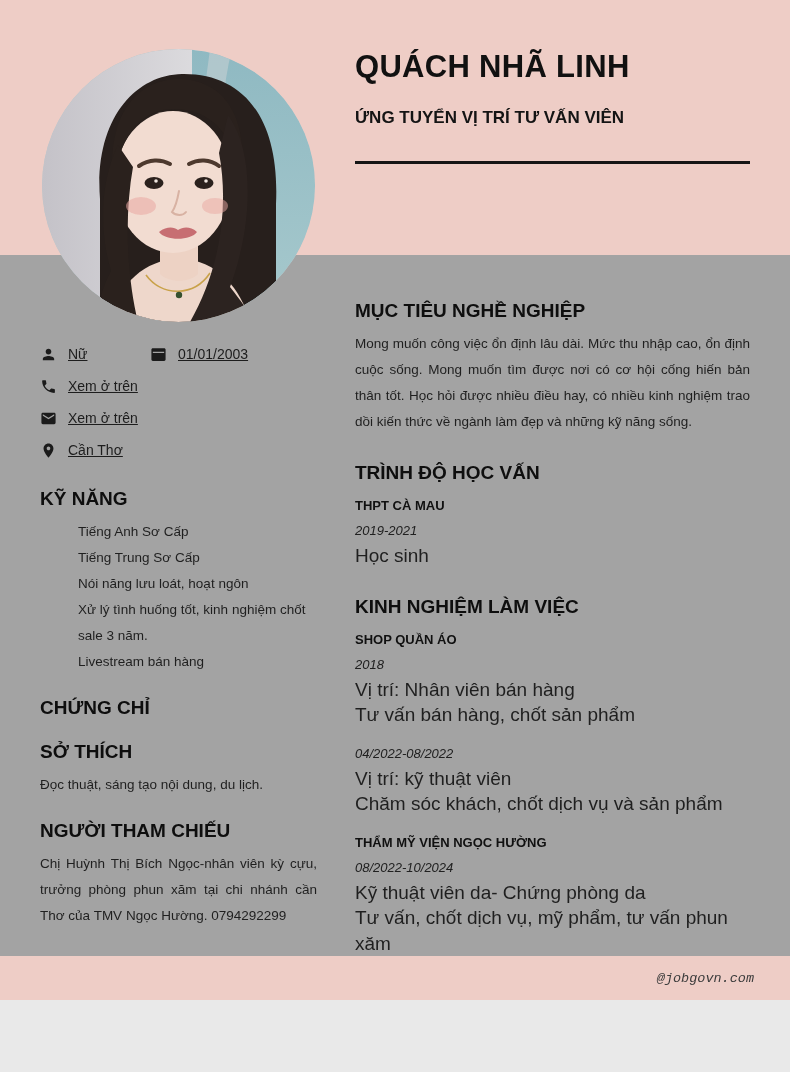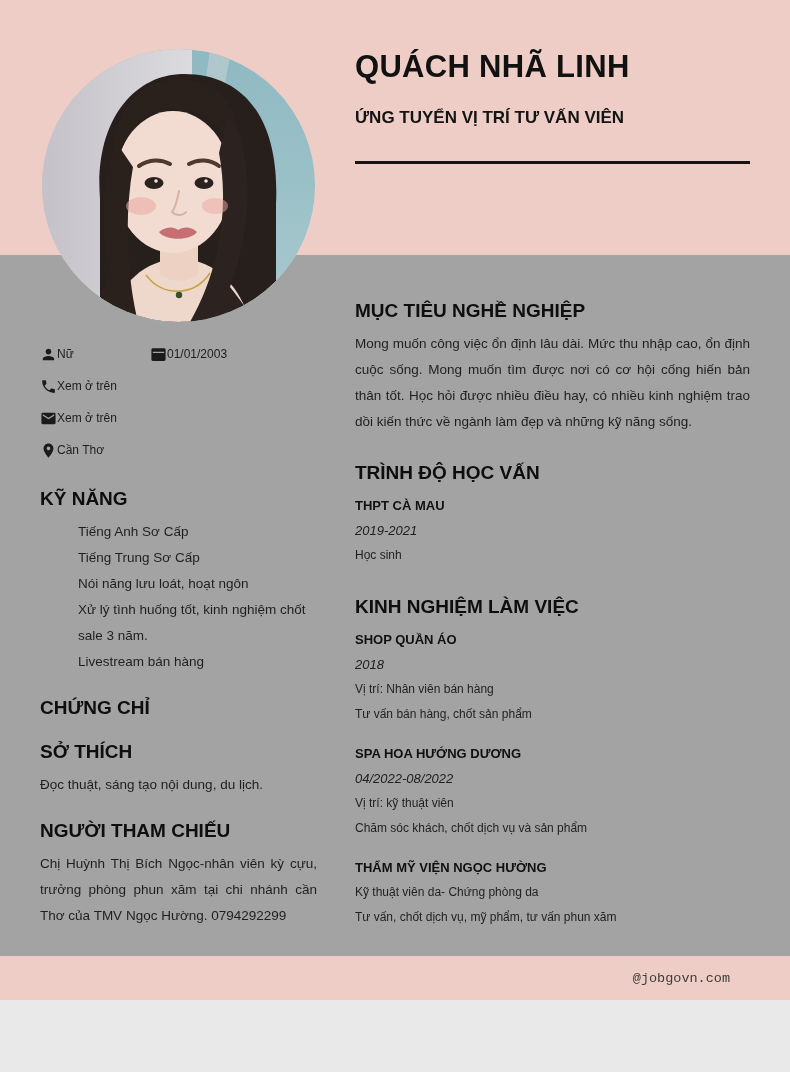--- a/index.html
+++ b/index.html
@@ -5,55 +5,55 @@
   * { margin:0; padding:0; box-sizing:border-box; }
   html,body { background:#e9e9e9; }
   .page {
     position:relative; width:790px; height:1000px; background:#a3a3a3;
     font-family:"Liberation Sans","DejaVu Sans",sans-serif; color:#212121;
     overflow:hidden; margin:0 auto;
   }
   .header-band { position:absolute; top:0; left:0; width:790px; height:255px; background:#eecdc6; }
   .footer-band {
     position:absolute; left:0; bottom:0; width:790px; height:44px; background:#eecdc6;
-    display:flex; align-items:center; justify-content:flex-end; padding-right:60px;
-    font-family:"Liberation Mono","DejaVu Sans Mono",monospace; font-size:13.5px; color:#3c3c3c;
+    display:flex; align-items:center; justify-content:flex-end; padding-right:36px;
+    font-family:"Liberation Mono","DejaVu Sans Mono",monospace; font-size:13.5px; color:#3c3c3c;font-style:italic;
   }
   .avatar {
     position:absolute; left:42px; top:49px; width:273px; height:273px;
     border-radius:50%; overflow:hidden; background:#b9c6c9;
   }
   .avatar svg { display:block; width:100%; height:100%; }
   .header-info { position:absolute; left:355px; top:0; width:395px; }
   .name { margin-top:49px; font-size:31px; font-weight:700; color:#111; letter-spacing:0.3px; }
   .subtitle { margin-top:23px; font-size:17px; font-weight:700; color:#141414; }
   .rule { margin-top:33px; width:395px; height:3px; background:#151515; }
 
   .left-col  { position:absolute; left:40px;  top:338px; width:277px; }
   .right-col { position:absolute; left:355px; top:300px; width:395px; }
 
   .info-row { display:flex; align-items:center; height:32px; }
   .info-cell { display:flex; align-items:center; }
   .info-cell.first { width:110px; }
   .info-icon { width:17px; height:17px; flex:0 0 17px; }
   .info-icon svg { display:block; width:17px; height:17px; fill:#1b1b1b; }
-  .info-text { font-size:12px; color:#1d1d1d; }
+  .info-text { margin-left:11px; font-size:14px; color:#1d1d1d;text-decoration:underline; }
 
   .sec-title { font-size:19px; font-weight:700; color:#0e0e0e; margin:22px 0 9px; }
   .right-col .sec-title { margin-top:27px; }
   .right-col .sec-title.first { margin-top:0; }
 
   .body-text { font-size:13.5px; line-height:26px; color:#1f1f1f; }
   .just { text-align:justify; }
   .skill-item { font-size:13.5px; line-height:26px; color:#1f1f1f;margin-left:38px; }
 
   .entry { margin-bottom:13px; }
   .entry-head { font-size:13px; font-weight:700; color:#101010; line-height:25px; margin-top:3px; }
   .entry-period { font-size:13px; font-style:italic; color:#202020; line-height:25px; }
-  .entry-line { font-size:12px; line-height:25.5px; color:#1f1f1f; }
+  .entry-line { font-size:19px; line-height:25.5px; color:#1f1f1f; }
 </style>
 </head>
 <body>
 
 <div class="page">
 
   <div class="header-band"></div>
 
   <div class="avatar">
     <svg viewBox="0 0 273 273">
@@ -203,28 +203,28 @@
     <div class="sec-title">KINH NGHIỆM LÀM VIỆC</div>
 
     <div class="entry">
       <div class="entry-head">SHOP QUẦN ÁO</div>
       <div class="entry-period">2018</div>
       <div class="entry-line">Vị trí: Nhân viên bán hàng</div>
       <div class="entry-line">Tư vấn bán hàng, chốt sản phẩm</div>
     </div>
 
     <div class="entry">
-      <div class="entry-head">SPA HOA HƯỚNG DƯƠNG</div>
       <div class="entry-period">04/2022-08/2022</div>
       <div class="entry-line">Vị trí: kỹ thuật viên</div>
       <div class="entry-line">Chăm sóc khách, chốt dịch vụ và sản phẩm</div>
     </div>
 
     <div class="entry">
       <div class="entry-head">THẨM MỸ VIỆN NGỌC HƯỜNG</div>
+      <div class="entry-period">08/2022-10/2024</div>
       <div class="entry-line">Kỹ thuật viên da- Chứng phòng da</div>
       <div class="entry-line">Tư vấn, chốt dịch vụ, mỹ phẩm, tư vấn phun xăm</div>
     </div>
 
   </div>
 
   <div class="footer-band">
     <span>@jobgovn.com</span>
   </div>
 

